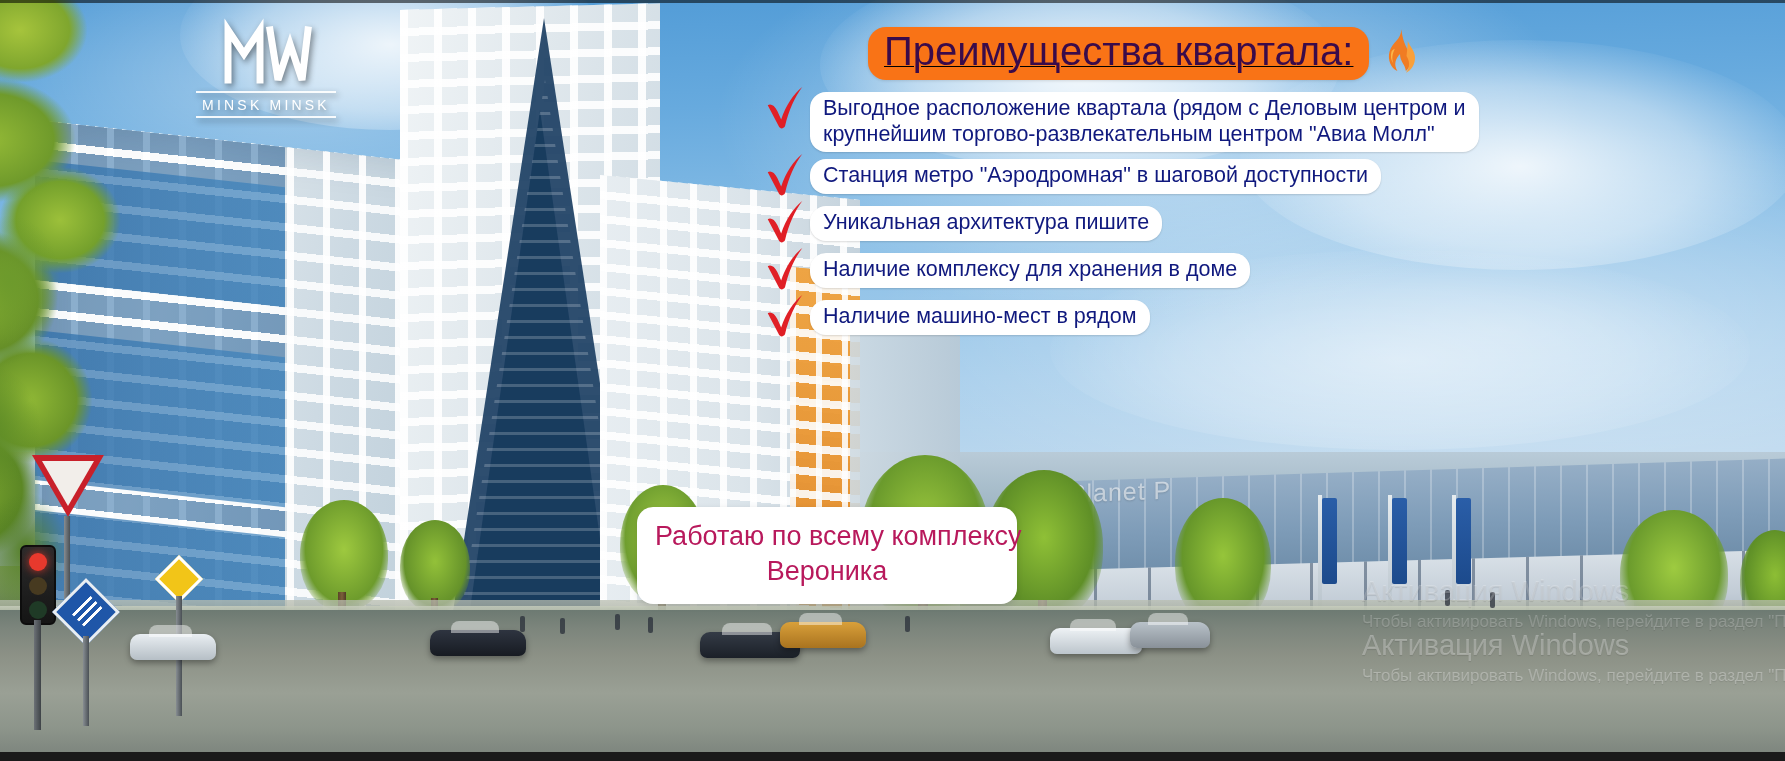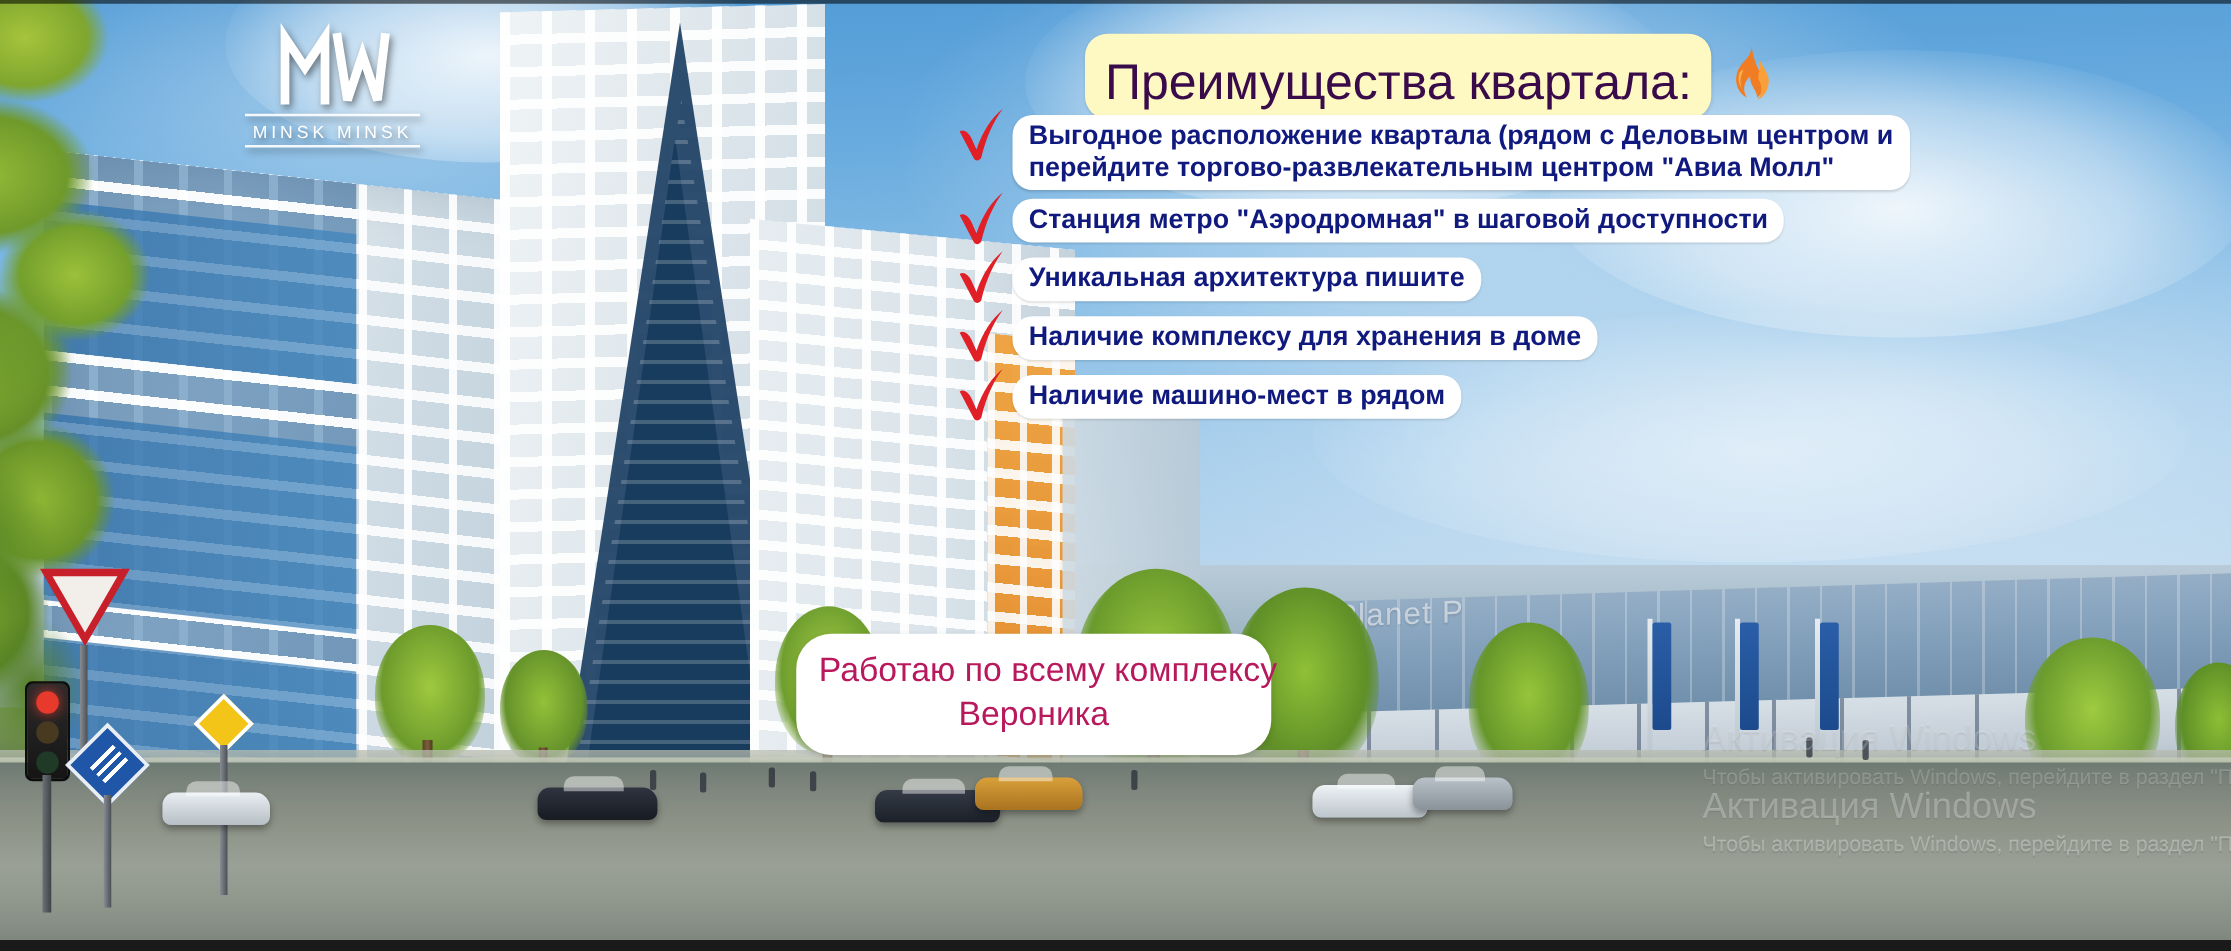--- a/index.html
+++ b/index.html
@@ -270,24 +270,25 @@
     position: absolute; width: 5px; height: 16px; border-radius: 2px;
     background: #2a2f3a; opacity: .75;
   }
 
   
   .title-wrap {
     position: absolute; left: 868px; top: 27px;
     display: flex; align-items: center; gap: 10px;
   }
   .title-pill {
-    background: #fef9c3;
+    background: #f97316;
     border-radius: 18px;
-    padding: 16px 16px 6px 16px;
+    padding: 1px 16px 6px 16px;
     box-shadow: 0 1px 3px rgba(0,0,0,.12);
+    text-decoration: underline;
   }
   .title-pill span {
     font-size: 40px;
     line-height: 1.15;
     color: #3a0b4a;
     white-space: nowrap;
     font-family: "Liberation Sans", sans-serif;
   }
   .flame-icon { width: 42px; height: 52px; display:block; }
 
@@ -304,29 +305,28 @@
     padding: 3px 13px 5px 13px;
     box-shadow: 0 1px 2px rgba(0,0,0,.14);
   }
   .bullet-pill span {
     display: block;
     font-size: 21.5px;
     line-height: 1.22;
     color: #10197e;
     white-space: nowrap;
     font-family: "Liberation Sans", sans-serif;
-    font-weight: bold;
   }
 
   
   .contact-pill {
     position: absolute; left: 637px; top: 507px;
     width: 380px;
     background: #ffffff;
-    border-radius: 28px;
+    border-radius: 16px;
     padding: 12px 18px 16px 18px;
     text-align: center;
     box-shadow: 0 2px 6px rgba(0,0,0,.12);
   }
   .contact-pill span {
     display: block;
     font-size: 27px;
     line-height: 1.28;
     color: #b8195c;
     font-family: "Liberation Sans", sans-serif;
@@ -499,21 +499,21 @@
   </div>
 
   <div class="bullets">
 
     <div class="bullet-row">
       <svg class="check-icon" viewBox="0 0 48 48">
         <path d="M6 20 C9 18 13 20 16 26 L20 35 C25 20 33 8 42 1 C34 12 28 25 24 42 C22 45 19 45 17.5 42 Z" fill="#e01f26"></path>
       </svg>
       <div class="bullet-pill">
         <span>Выгодное расположение квартала (рядом с Деловым центром и</span>
-        <span>перейдите торгово-развлекательным центром "Авиа Молл"</span>
+        <span>крупнейшим торгово-развлекательным центром "Авиа Молл"</span>
       </div>
     </div>
 
     <div class="bullet-row">
       <svg class="check-icon" viewBox="0 0 48 48">
         <path d="M6 20 C9 18 13 20 16 26 L20 35 C25 20 33 8 42 1 C34 12 28 25 24 42 C22 45 19 45 17.5 42 Z" fill="#e01f26"></path>
       </svg>
       <div class="bullet-pill">
         <span>Станция метро "Аэродромная" в шаговой доступности</span>
       </div>

